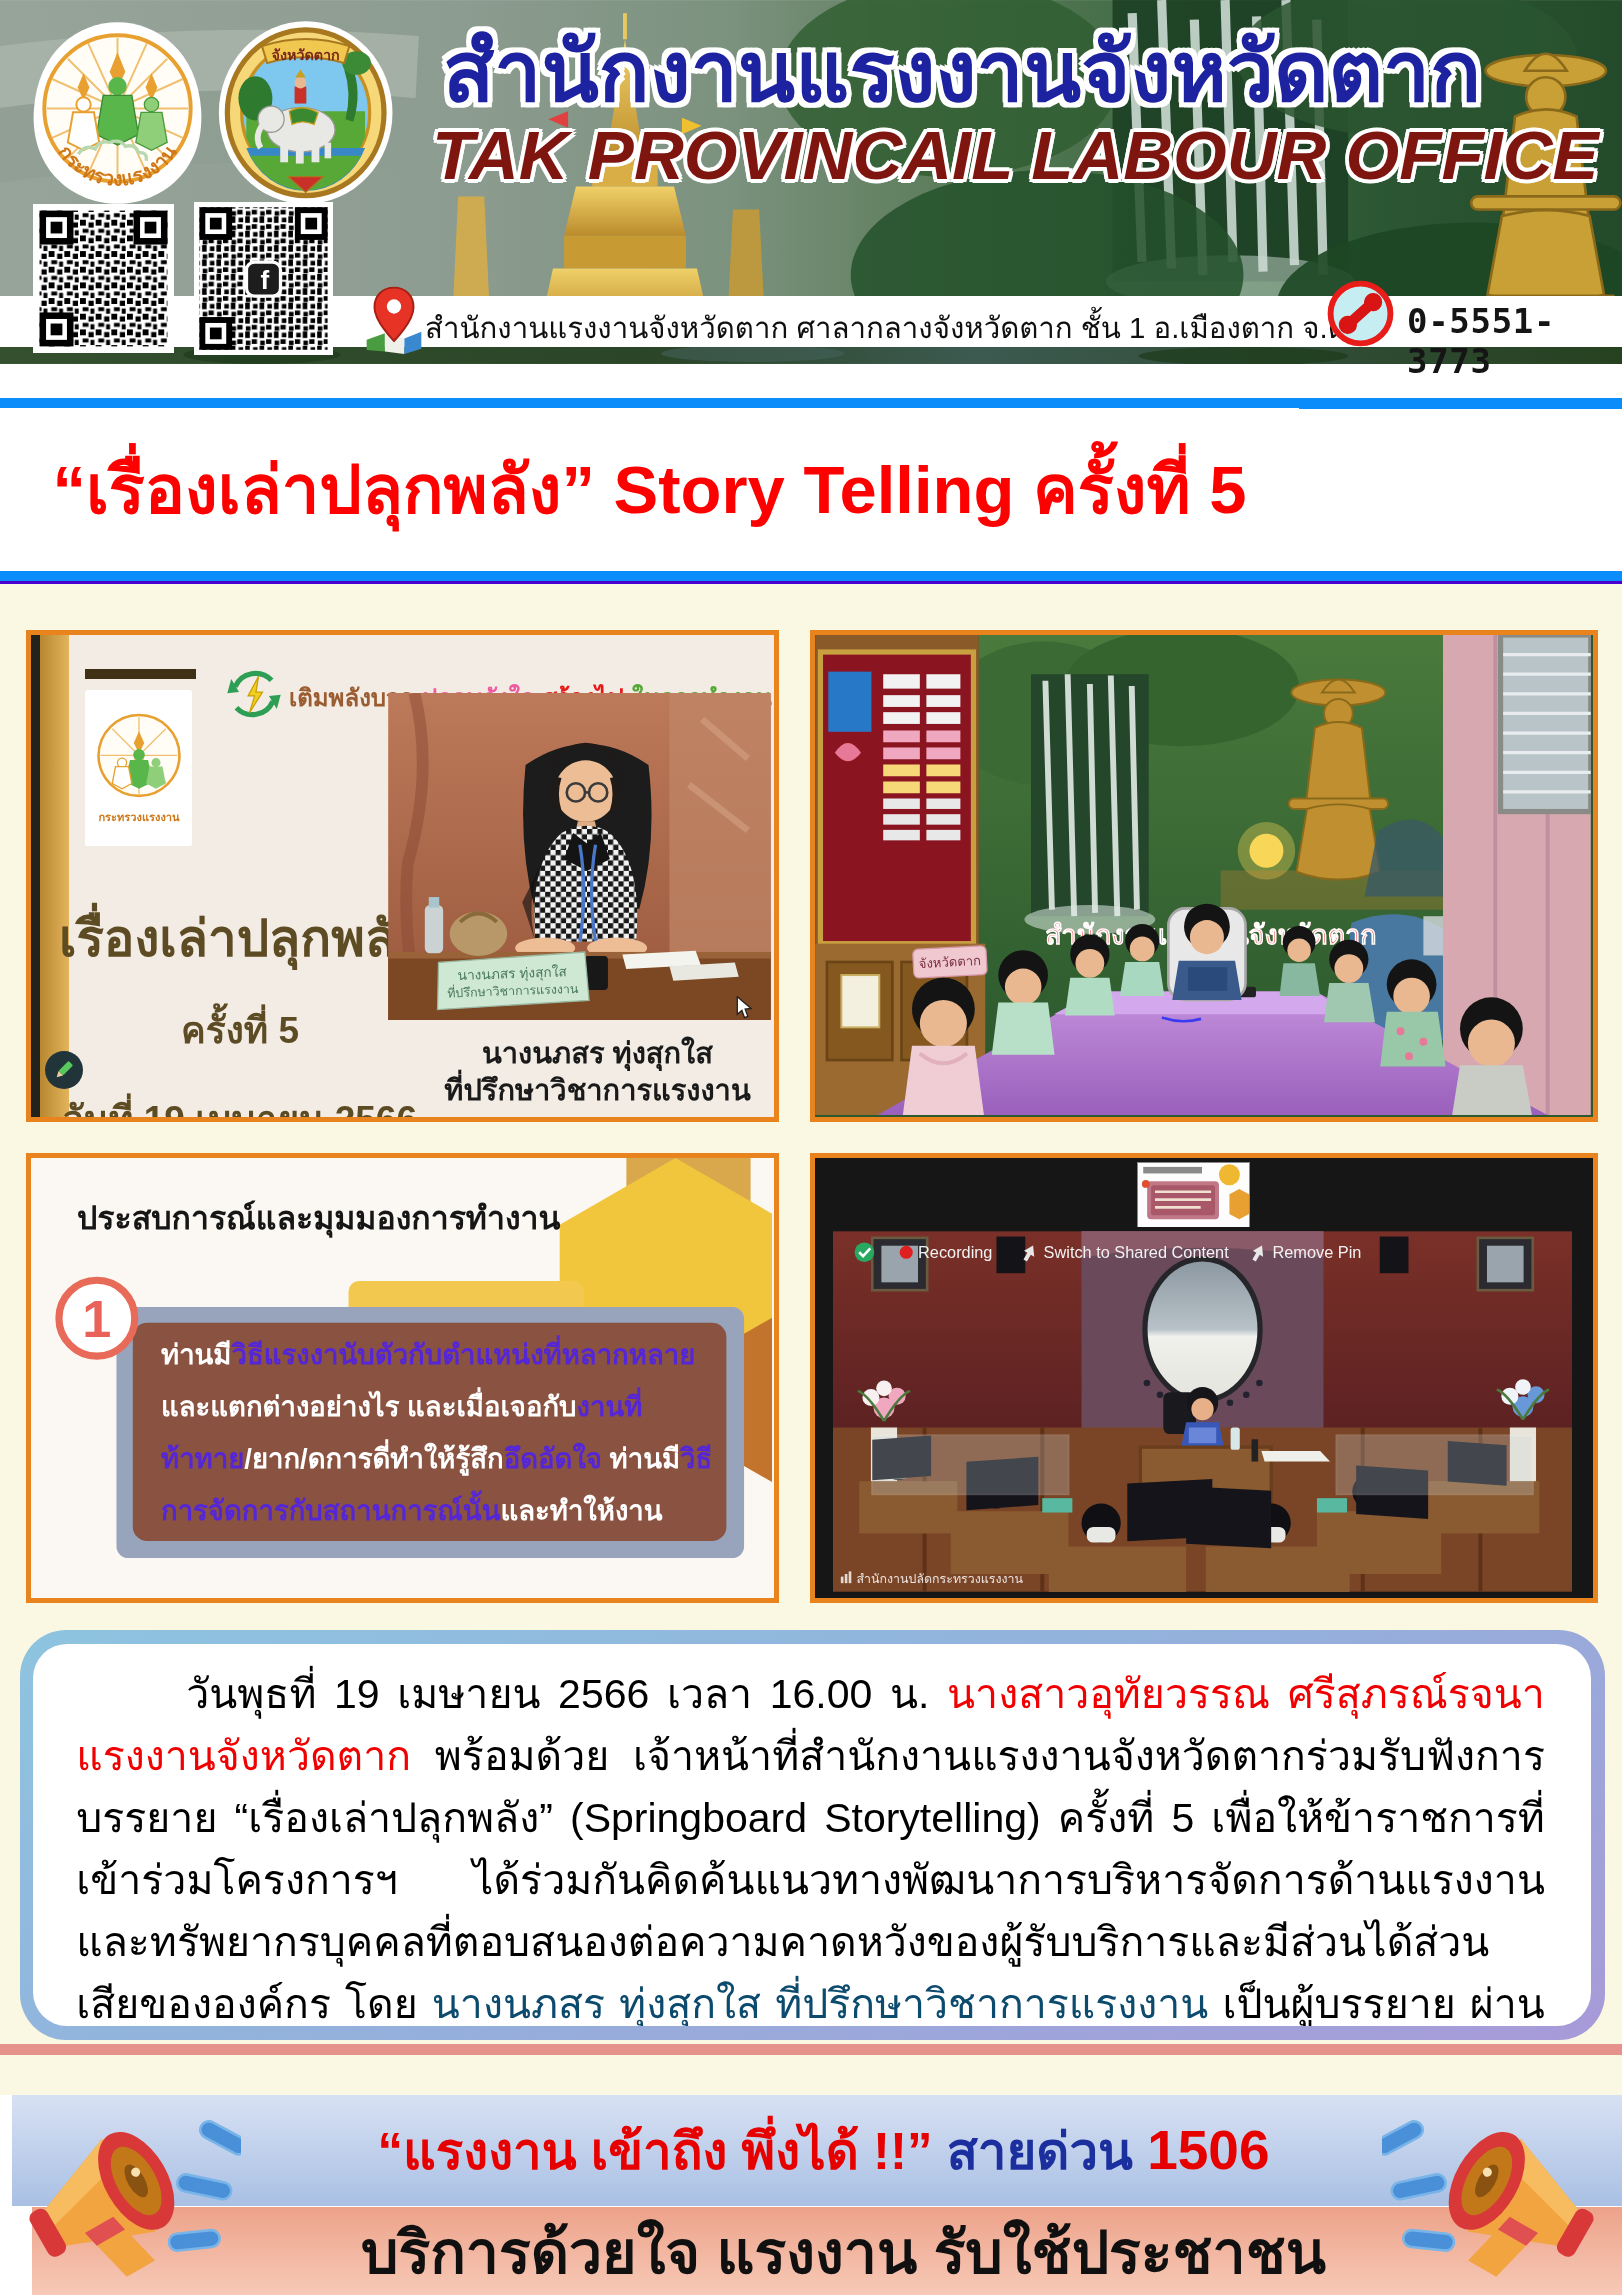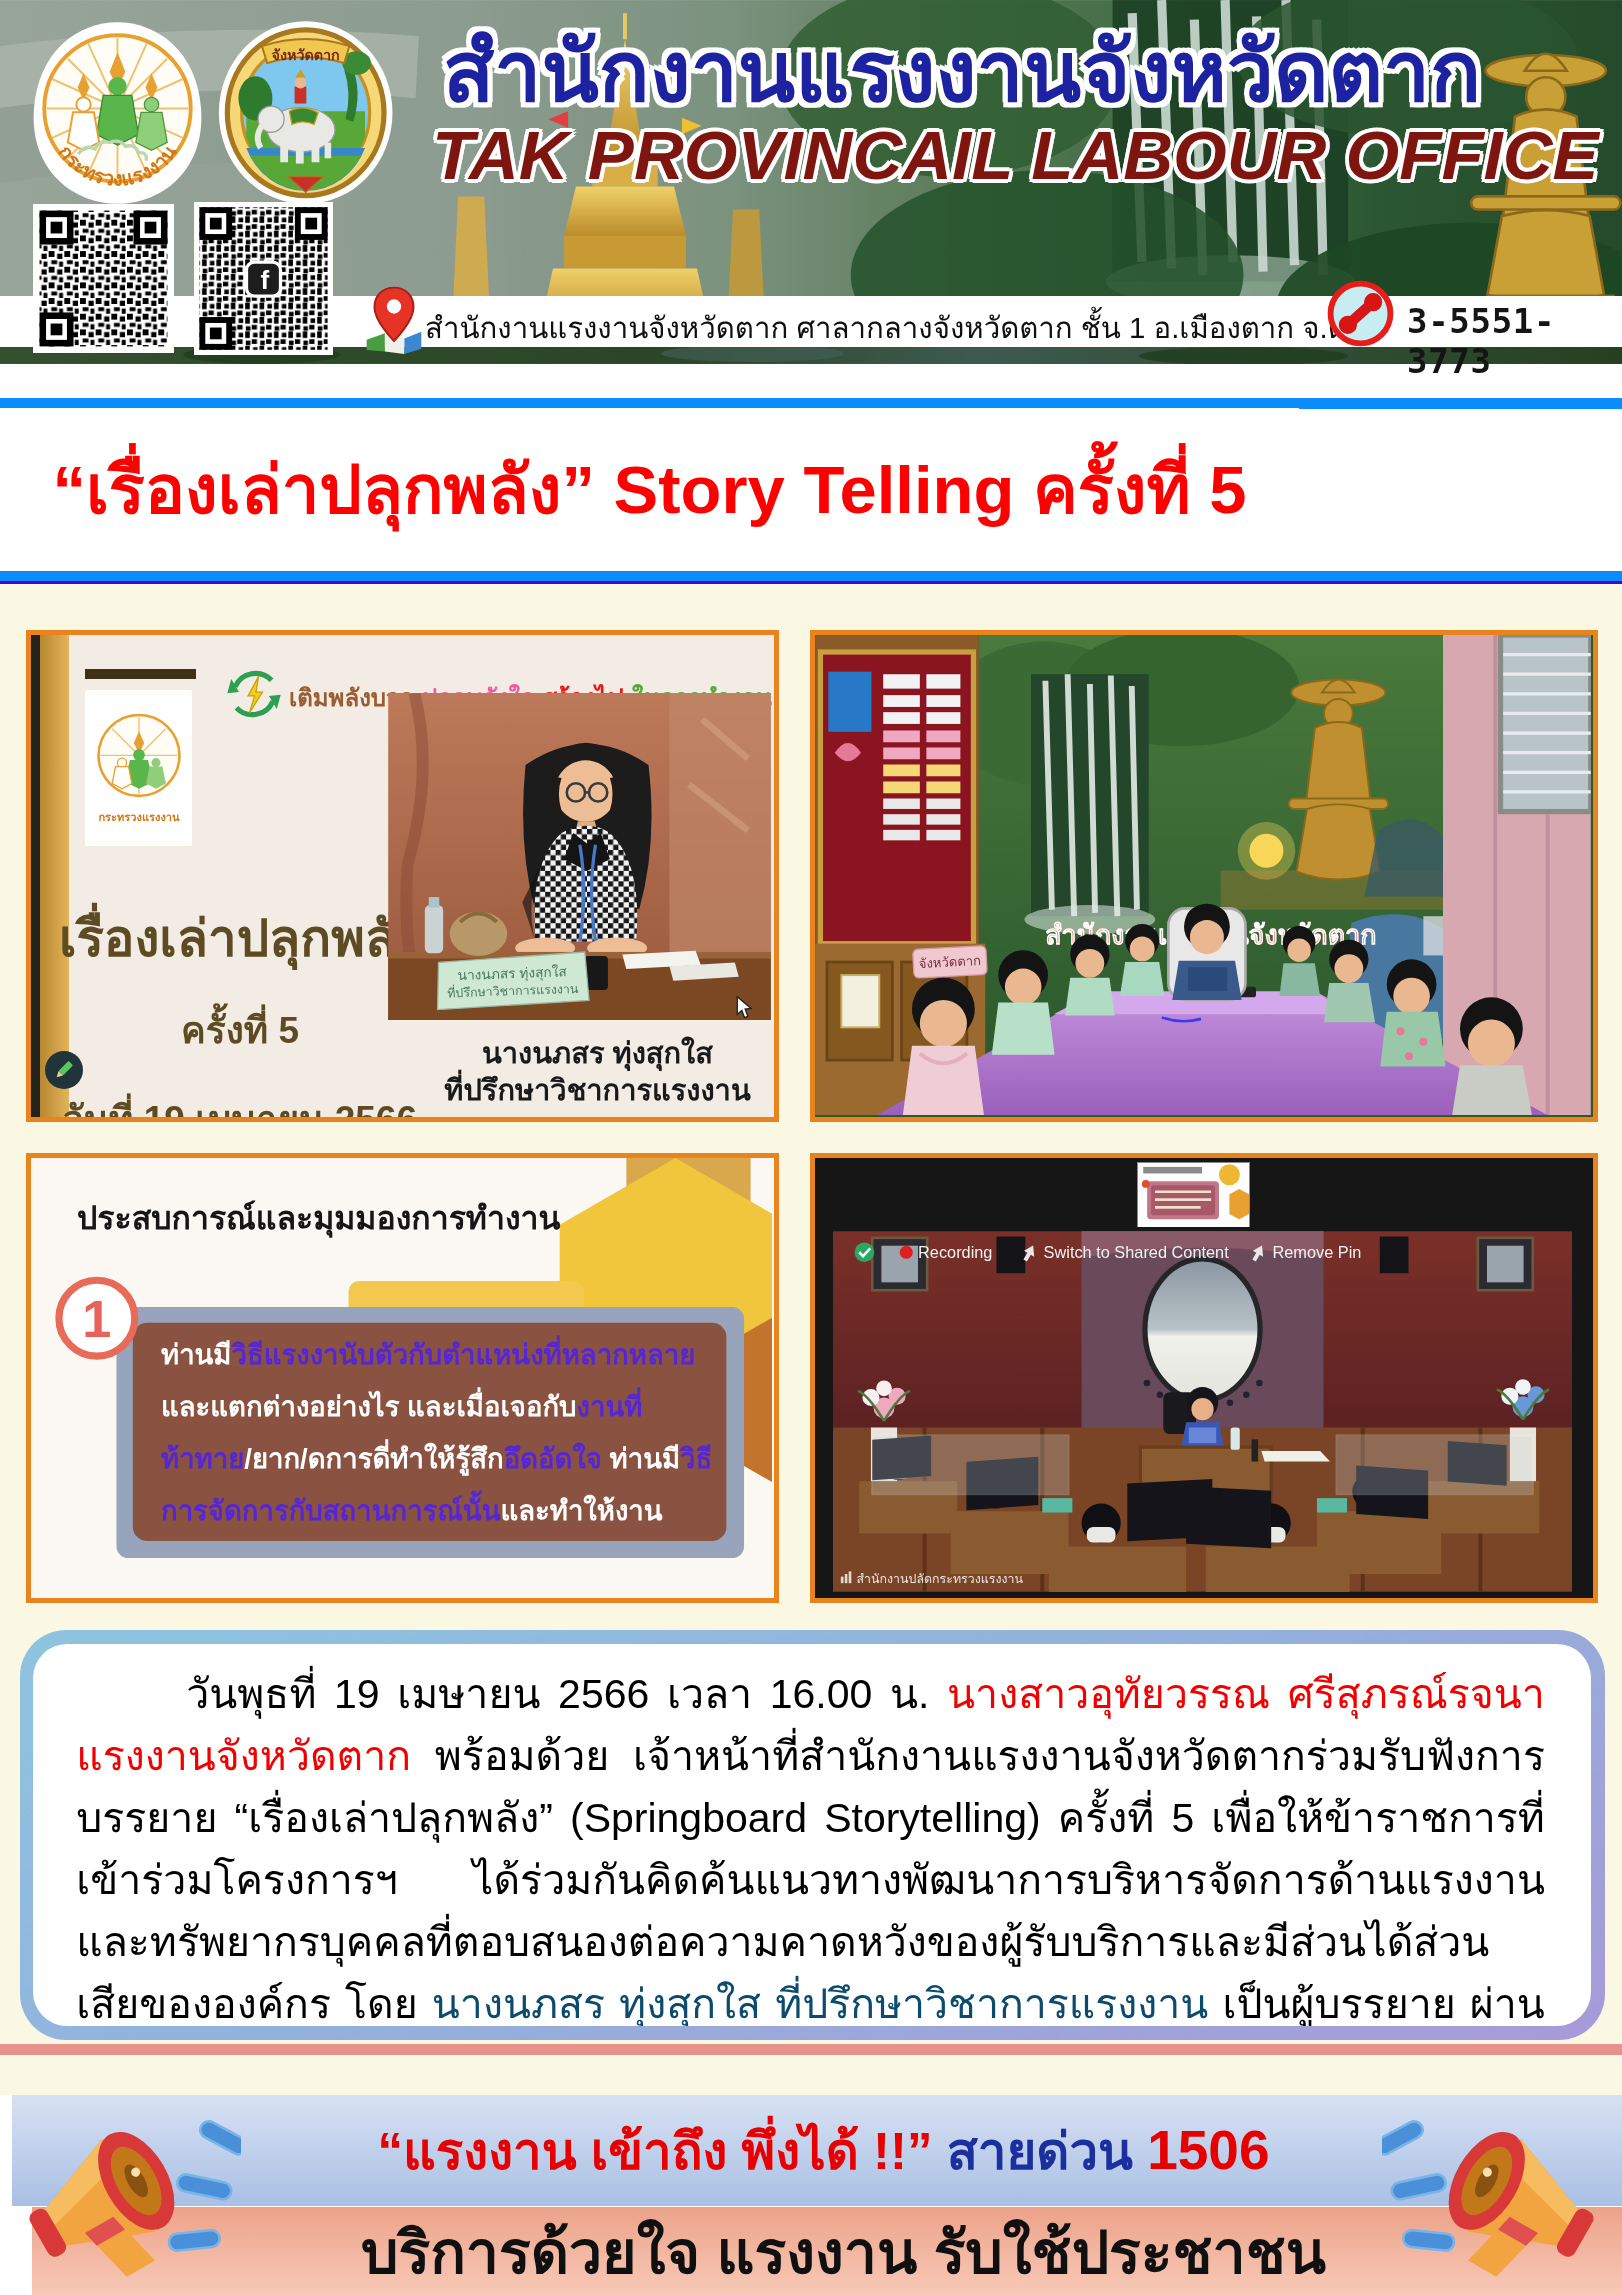--- a/index.html
+++ b/index.html
@@ -320,21 +320,21 @@
     <div class="phoneicon">
       <svg width="69" height="69" viewBox="0 0 106 106">
         <circle cx="53" cy="53" r="46" fill="#c6eef2" stroke="#e81c18" stroke-width="9"></circle>
         <g transform="rotate(-42 53 53)" fill="#d81414">
           <circle cx="27" cy="53" r="14"></circle>
             <circle cx="79" cy="53" r="14"></circle>
           <rect x="24" y="45" width="58" height="16" rx="8"></rect>
         </g>
       </svg>
     </div>
-    <div class="phone-num">3-5551-3773</div>
+    <div class="phone-num">0-5551-3773</div>
   </div>
 
   <div class="bar-blue" style="top:398px;"></div>
   <div class="title-band">
     <div class="main-title">“เรื่องเล่าปลุกพลัง” Story Telling ครั้งที่ 5</div>
   </div>
   <div class="bar-blue" style="top:571px;"></div>
   <div class="purple-line"></div>
 
   <div class="main-area">

